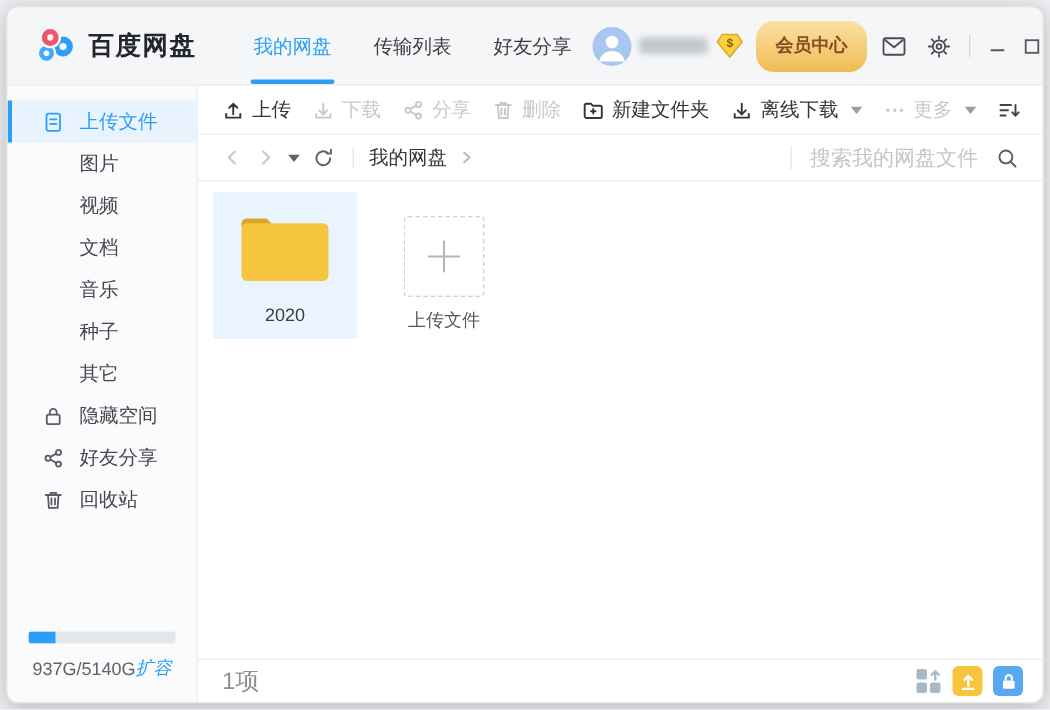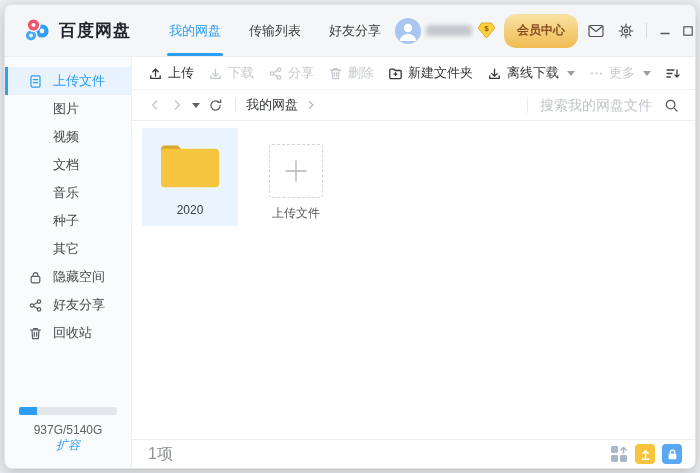--- a/index.html
+++ b/index.html
@@ -36,21 +36,21 @@
   .side-item { height:28px; flex:0 0 28px; display:flex; align-items:center; padding-left:22px; gap:10px;
                font-size:13px; color:#45484d; position:relative; cursor:pointer; white-space:nowrap; }
   .side-item .si-icon { width:16px; display:flex; justify-content:center; color:#5a5d63; }
   .side-item.indent { padding-left:48px; }
   .side-item.active { background:#e8f3fe; color:#2b9ff6; }
   .side-item.active .si-icon { color:#2b9ff6; }
   .side-item.active::before { content:""; position:absolute; left:0; top:0; bottom:0; width:3px; background:#2b9ff6; }
   .storage { margin-top:auto; padding:10px 14px 14px; }
   .bar { height:8px; background:#e4e7ea; border-radius:2px; overflow:hidden; }
   .bar-fill { height:100%; background:#2b9ff6; }
-  .storage-row { display:flex; justify-content:space-between; align-items:center; margin-top:8px; font-size:12px; color:#5f6266;flex-direction:column; }
+  .storage-row { display:flex; justify-content:center; align-items:center; margin-top:8px; font-size:12px; color:#5f6266; }
   .expand-link { color:#2b9ff6; cursor:pointer;font-style:italic; }
 
   .main { flex:1; display:flex; flex-direction:column; min-width:0; background:#fff; }
 
   
   .toolbar { height:32px; flex:0 0 32px; display:flex; align-items:center; padding:0 16px; gap:14px; }
   .tb-btn { display:flex; align-items:center; gap:5px; font-size:13px; color:#33363b; cursor:pointer; white-space:nowrap; }
   .tb-btn.disabled { color:#c6cacf; }
   .caret { margin-left:3px; color:#9b9ea3; display:flex; }
   .tb-right { margin-left:auto; display:flex; gap:16px; color:#3f4246; }

